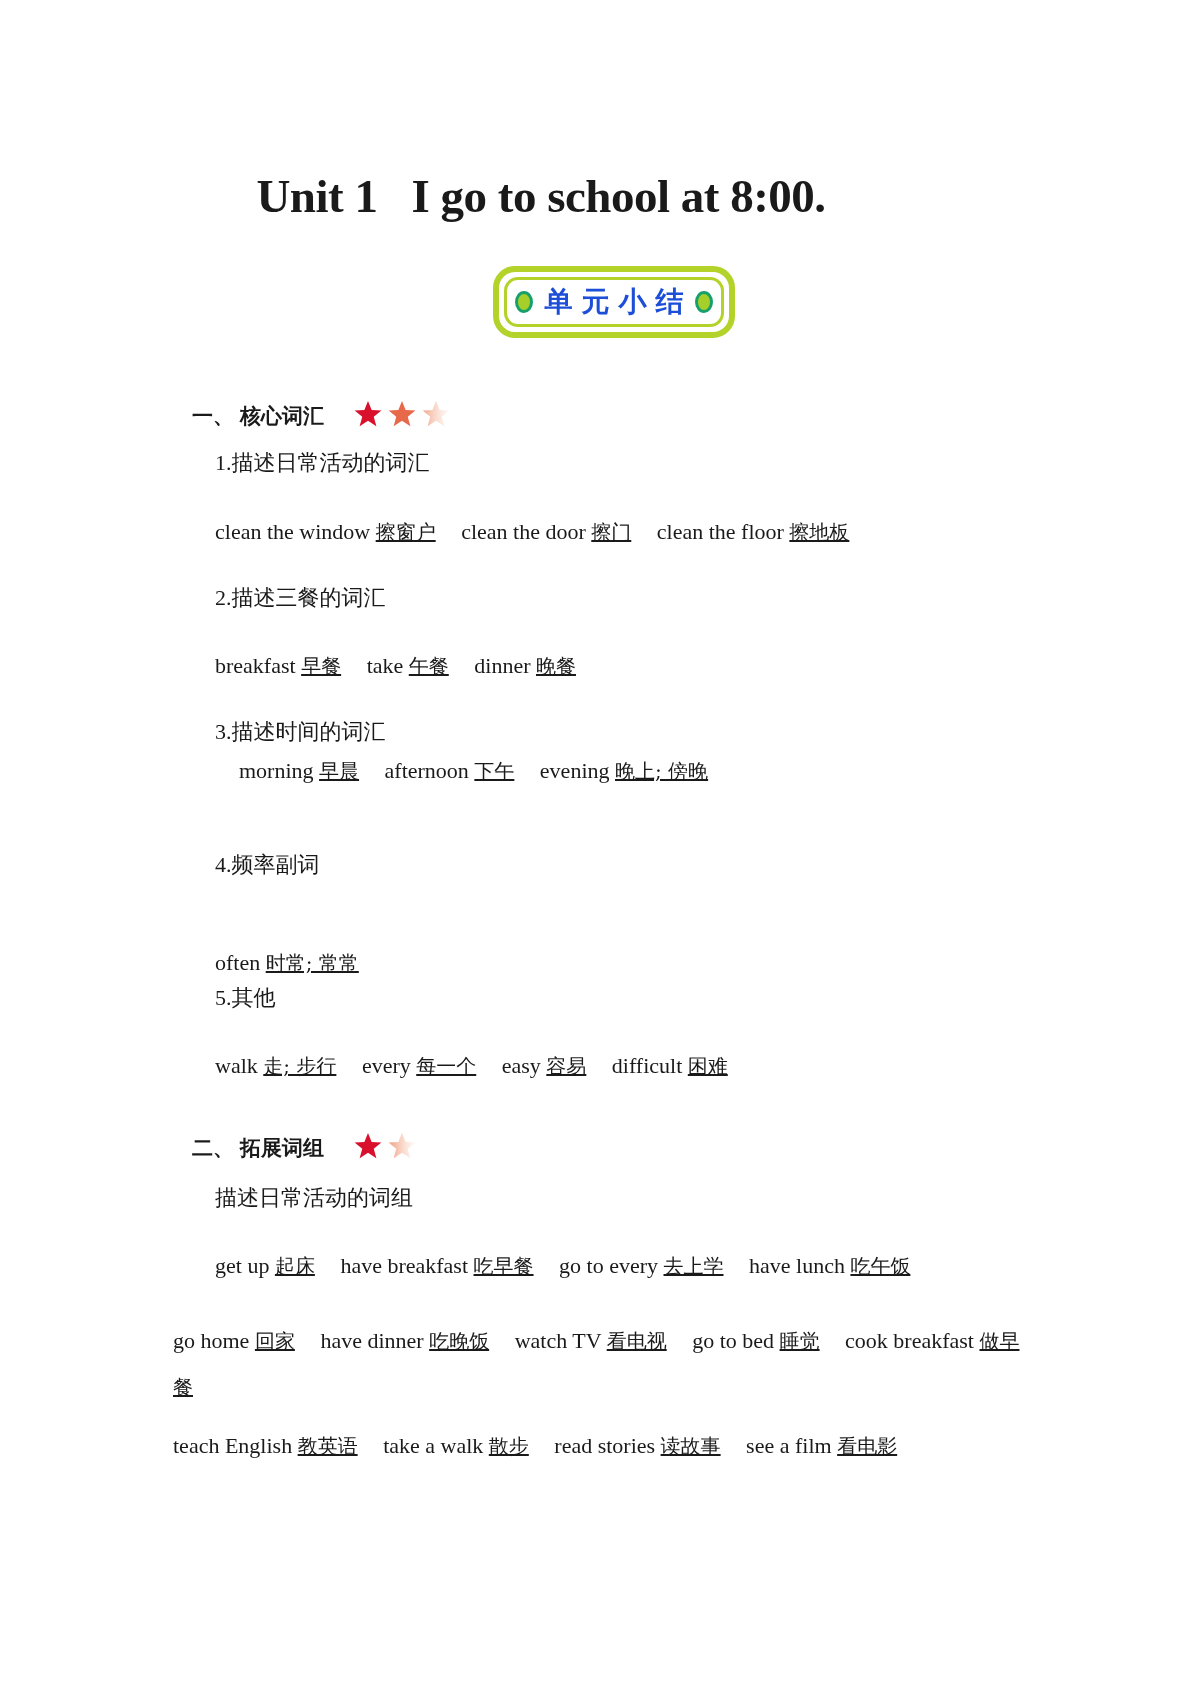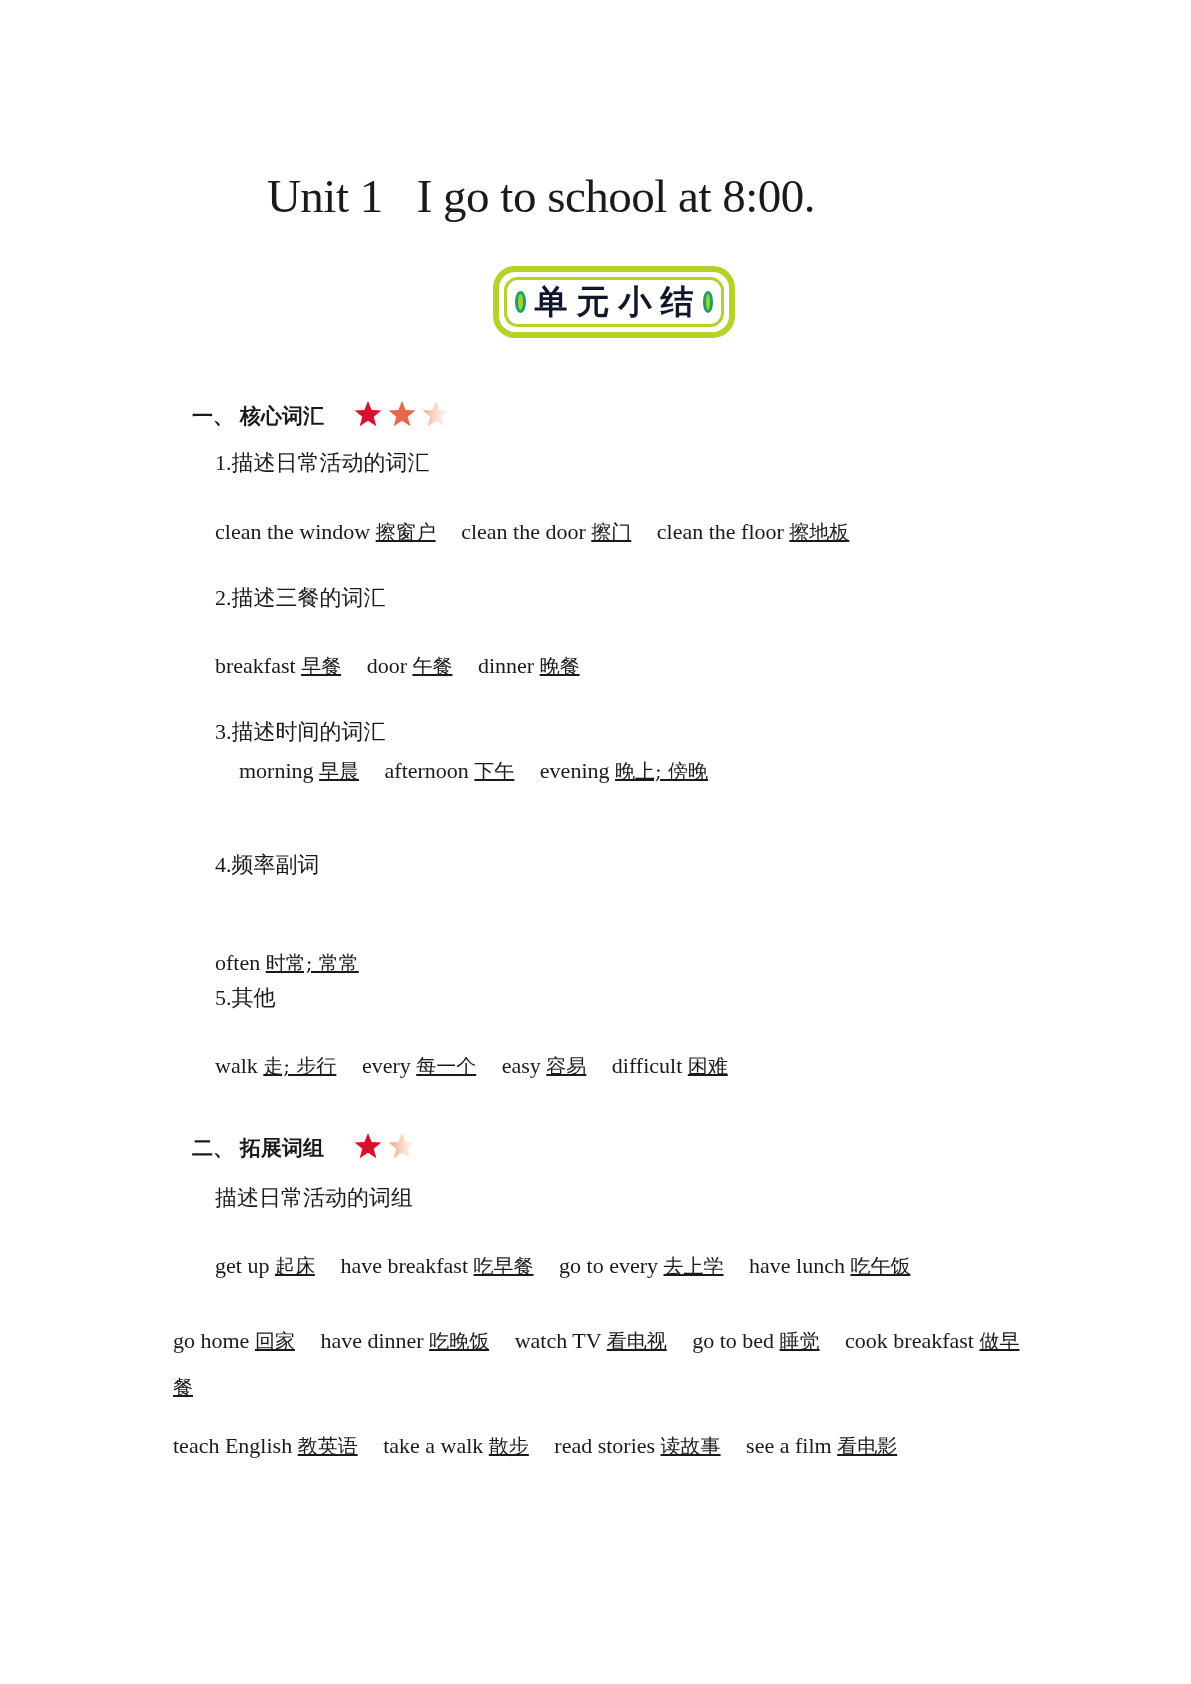--- a/index.html
+++ b/index.html
@@ -1,31 +1,31 @@
 <!DOCTYPE html>
 <html><head>
 <meta charset="utf-8">
 <style>
   html, body { margin: 0; padding: 0; background: #ffffff; }
   body { width: 1191px; height: 1684px; position: relative; overflow: hidden;
          font-family: "Liberation Serif", "DejaVu Serif", serif; color: #1a1a1a; }
   .abs { position: absolute; white-space: nowrap; }
   .title { left: 0; width: 1082px; text-align: center; top: 168px;
-           font-size: 47px; font-weight: normal; letter-spacing: -0.5px; line-height: 56px; }
+           font-size: 47px; font-weight: bold; letter-spacing: -0.5px; line-height: 56px; }
   .title .gap { display: inline-block; width: 34px; }
   .badge { left: 493px; top: 266px; width: 242px; height: 72px; }
   .badge-outer { position: absolute; inset: 0; border: 6px solid #b3d32b; border-radius: 22px;
                  box-sizing: border-box; background: #ffffff; }
   .badge-inner { position: absolute; left: 11px; top: 11px; right: 11px; bottom: 11px;
                  border: 3px solid #b3d32b; border-radius: 14px; box-sizing: border-box;
                  display: flex; align-items: center; justify-content: space-between; padding: 0 8px; }
   .dot { width: 18px; height: 22px; border-radius: 50%; background: #a6cf2a;
          border: 3px solid #17a06c; box-sizing: border-box; }
-  .badge-text { font-family: "DejaVu Sans", sans-serif; font-weight: bold; font-size: 33px;
-                letter-spacing: 9px; color: #0f172a; padding-left: 9px; }
+  .badge-text { font-family: "DejaVu Sans", sans-serif; font-weight: bold; font-size: 28px;
+                letter-spacing: 9px; color: #1d4ed8; padding-left: 9px; }
   .h-section { font-family: "DejaVu Sans", sans-serif; font-weight: bold; font-size: 21px;
                left: 192px; line-height: 30px; margin-top: 18px; }
   .h-section .num { display: inline-block; width: 48px; }
   .stars { display: inline-flex; gap: 4px; vertical-align: middle; margin-left: 22px; position: relative; top: -3px; }
   .star { width: 30px; height: 30px; }
   .line { font-size: 22px; line-height: 30px; }
   .indent { left: 215px; }
   .flush { left: 173px; }
   .sep { display: inline-block; width: 20px; }
   .zh { font-family: "DejaVu Serif", serif; font-size: 20px; text-decoration: underline; }
@@ -70,21 +70,21 @@
 <div class="abs line indent" style="top:448px;">1.描述日常活动的词汇</div>
 <div class="abs line indent" style="top:517px;">
   <span>clean the window</span> <span class="zh">擦窗户</span><span class="sep"></span>
   <span>clean the door</span> <span class="zh">擦门</span><span class="sep"></span>
   <span>clean the floor</span> <span class="zh">擦地板</span>
 </div>
 
 <div class="abs line indent" style="top:583px;">2.描述三餐的词汇</div>
 <div class="abs line indent" style="top:651px;">
   <span>breakfast</span> <span class="zh">早餐</span><span class="sep"></span>
-  <span>door</span> <span class="zh">午餐</span><span class="sep"></span>
+  <span>take</span> <span class="zh">午餐</span><span class="sep"></span>
   <span>dinner</span> <span class="zh">晚餐</span>
 </div>
 
 <div class="abs line indent" style="top:717px;">3.描述时间的词汇</div>
 <div class="abs line indent" style="top:756px;margin-left:24px;">
   <span>morning</span> <span class="zh">早晨</span><span class="sep"></span>
   <span>afternoon</span> <span class="zh">下午</span><span class="sep"></span>
   <span>evening</span> <span class="zh">晚上; 傍晚</span>
 </div>
 

